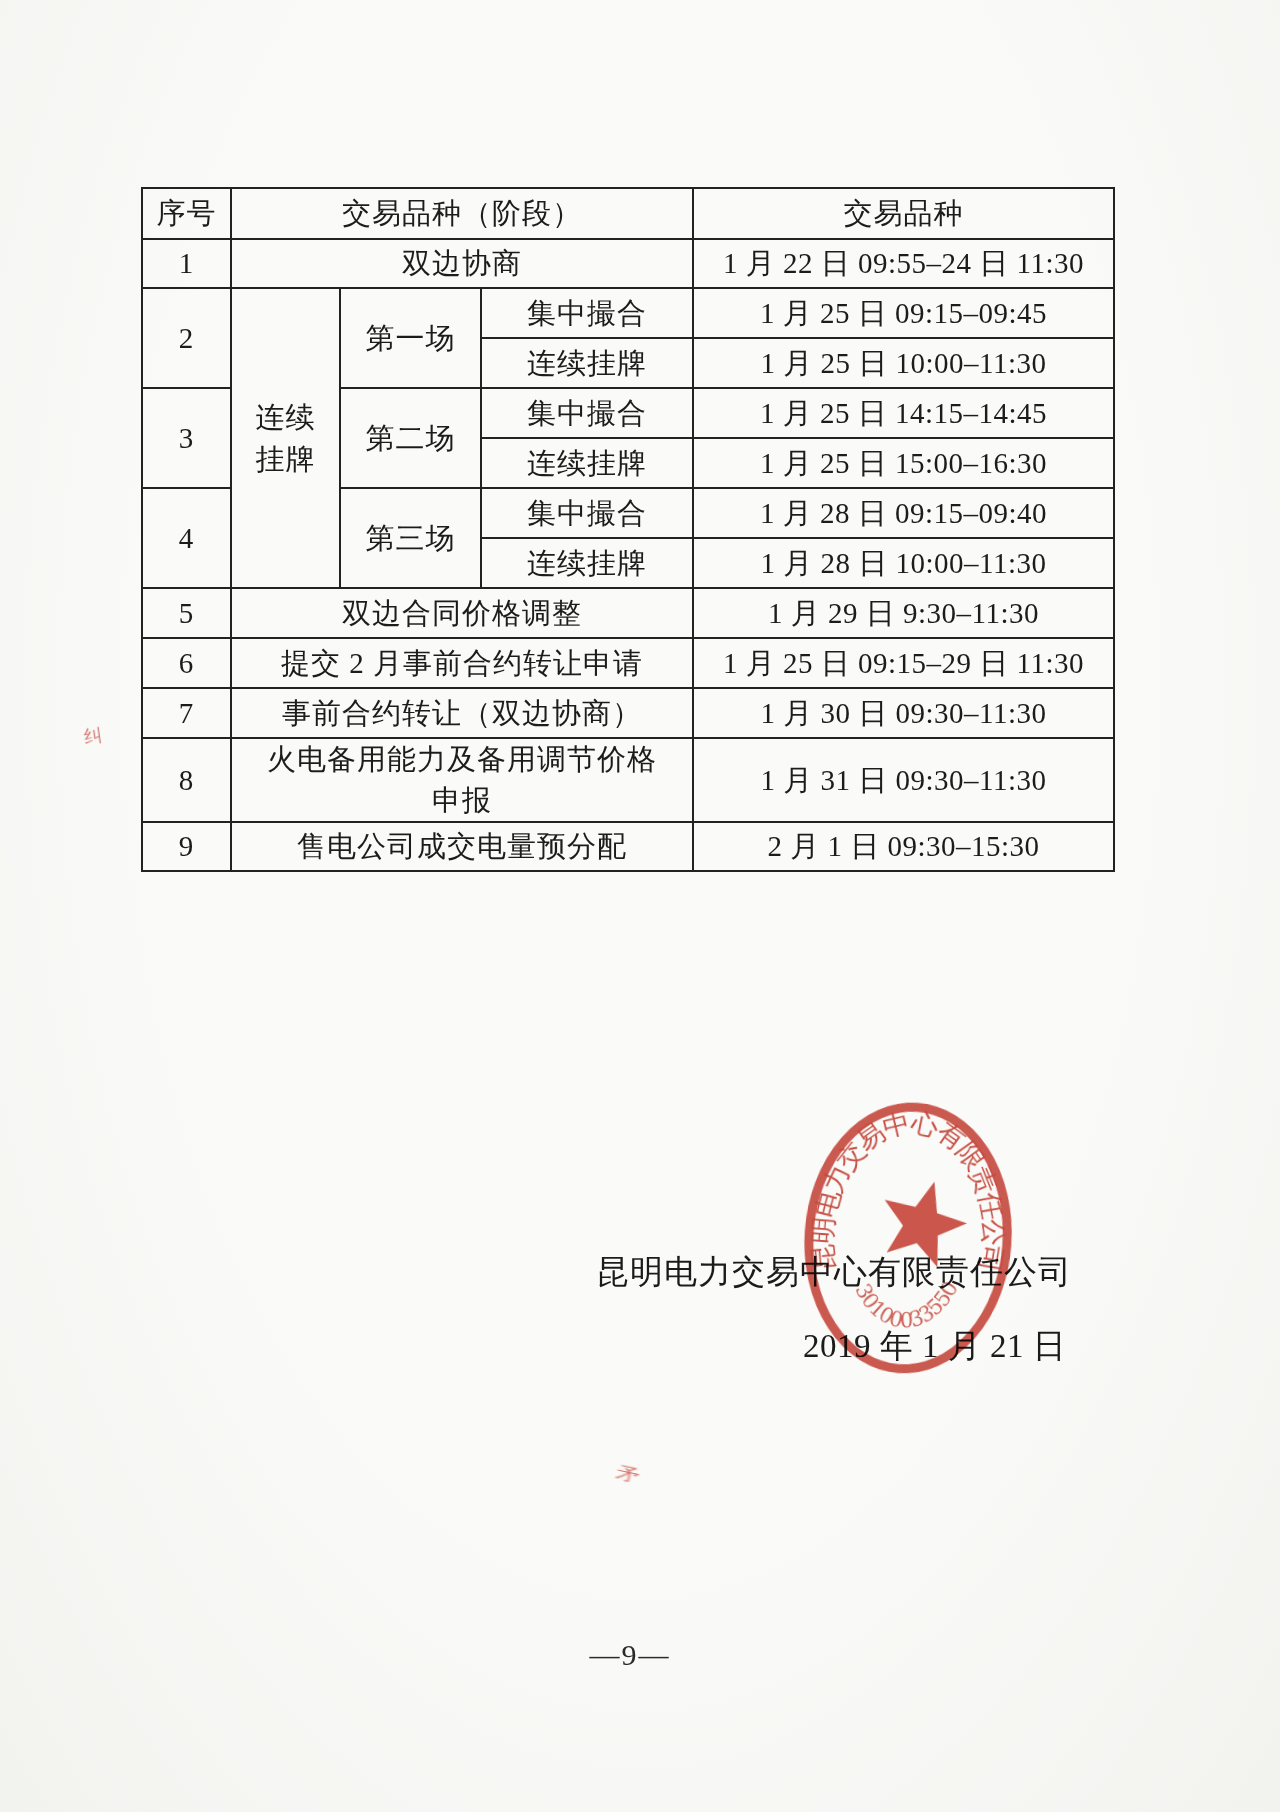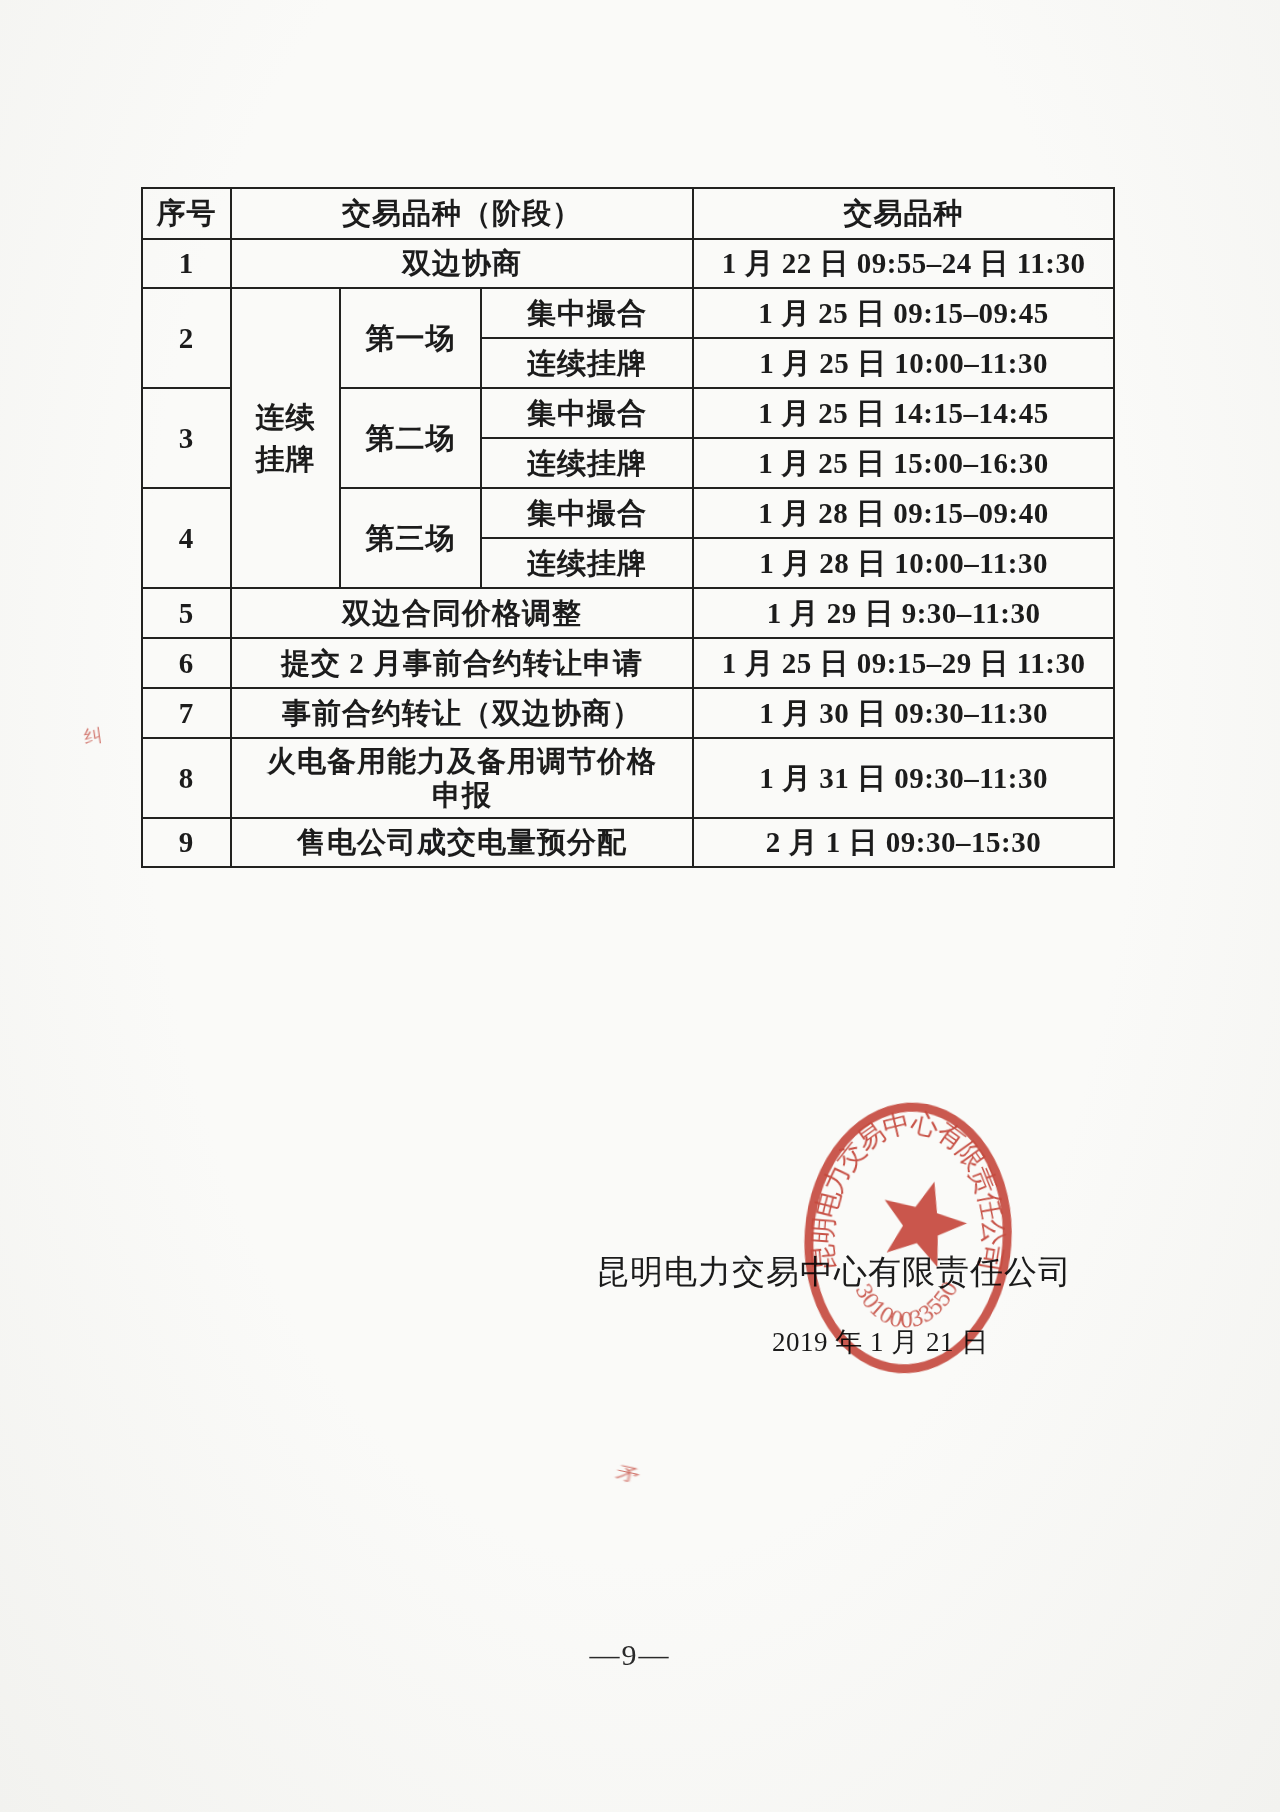--- a/index.html
+++ b/index.html
@@ -14,46 +14,46 @@
   .page{position:absolute;inset:0;}
 
   
   table.sched{
     position:absolute;left:141px;top:187px;
     border-collapse:collapse;table-layout:fixed;
     width:972px;
   }
   table.sched td,table.sched th{
     border:2px solid #222220;
-    font-weight:bold;
+    font-weight:normal;
     text-align:center;vertical-align:middle;
     font-size:29px;line-height:1.32;
     padding:0;color:#1c1c1c;
     letter-spacing:1px;
   }
   table.sched .time{white-space:nowrap;letter-spacing:0.5px;}
   tr.h51{height:51px;} tr.h49{height:49px;} tr.h50{height:50px;} tr.h80{height:80px;}
-  .wrapbox{width:396px;margin:0 auto;line-height:34px;}
+  .wrapbox{width:396px;margin:0 auto;line-height:41px;}
   .stack2{width:66px;margin:0 auto;line-height:42px;}
 
   
   .body-par{
     position:absolute;left:133px;top:872px;width:1016px;
     font-size:37px;line-height:67px;letter-spacing:0.5px;
     text-align:justify;text-indent:76px;color:#1b1b1b;margin:0;
   }
 
   
   .sig-company{
     position:absolute;left:596px;top:1250px;
     font-size:33px;letter-spacing:1px;color:#1b1b1b;white-space:nowrap;
   }
   .sig-date{
-    position:absolute;left:772px;top:1324px;
-    font-size:27px;letter-spacing:0.5px;color:#1b1b1b;white-space:nowrap;
+    position:absolute;left:803px;top:1324px;
+    font-size:33px;letter-spacing:0.5px;color:#1b1b1b;white-space:nowrap;
   }
 
   
   .seal{
     position:absolute;left:798px;top:1098px;width:220px;height:282px;
     mix-blend-mode:multiply;opacity:0.92;
     transform:rotate(4deg);
     filter:blur(0.3px);
   }
 

